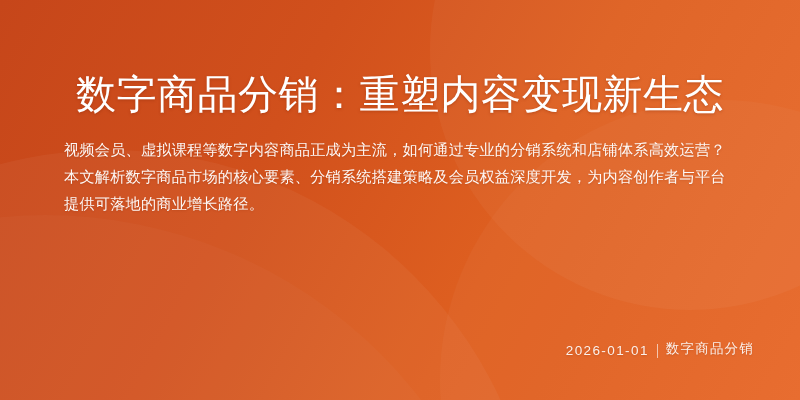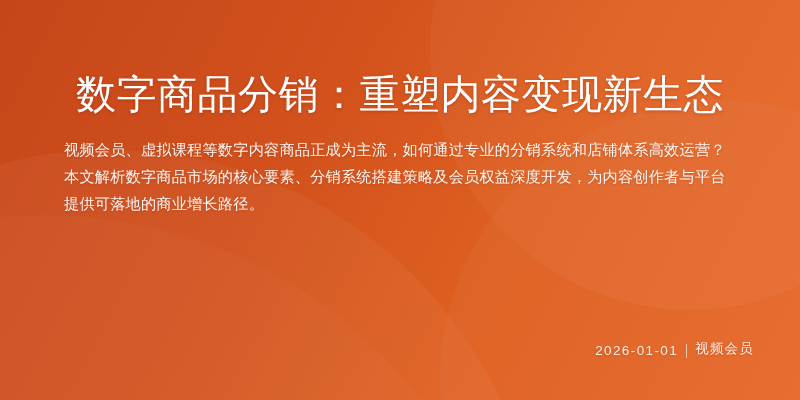--- a/index.html
+++ b/index.html
@@ -139,16 +139,16 @@
 
     <h1 class="title">数字商品分销：重塑内容变现新生态</h1>
 
     <p class="summary">视频会员、虚拟课程等数字内容商品正成为主流，如何通过专业的分销系统和店铺体系高效运营？本文解析数字商品市场的核心要素、分销系统搭建策略及会员权益深度开发，为内容创作者与平台提供可落地的商业增长路径。</p>
 
   </div>
 
   <div class="meta">
     <span class="meta-date">2026-01-01</span>
     <span class="meta-sep"></span>
-    <span class="meta-author">视频会员</span>
+    <span class="meta-author">数字商品分销</span>
   </div>
 
 </div>
 
 </body></html>

